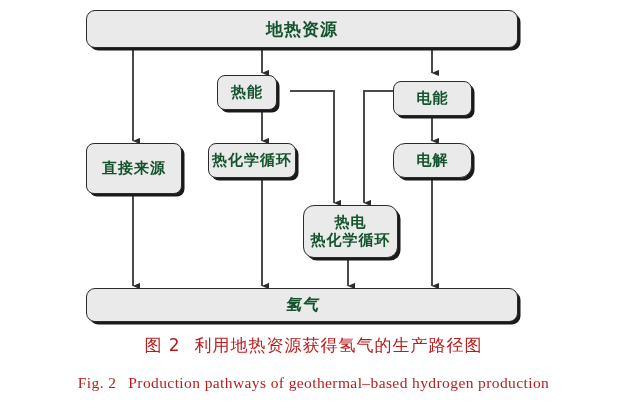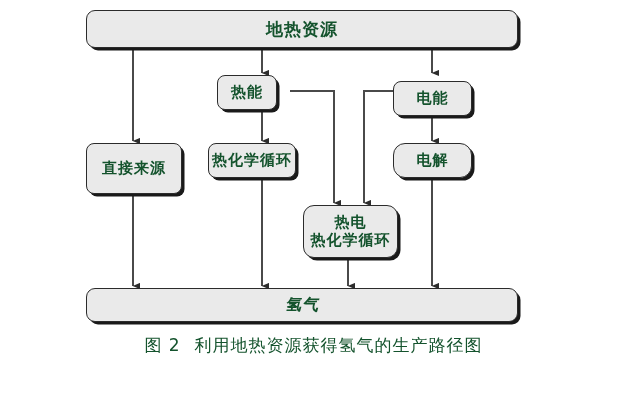--- a/index.html
+++ b/index.html
@@ -90,21 +90,21 @@
     left: 303px; top: 205px; width: 95px; height: 53px;
     font-size: 15px;
     border-radius: 11px;
   }
 
   
   .caption {
     position: absolute;
     width: 627px;
     text-align: center;
-    color: #14532d;
+    color: #b91c1c;
   }
   #caption-cn {
     top: 334px;
     font-size: 17px;
     font-family: "DejaVu Sans", "Liberation Sans", sans-serif;
     letter-spacing: 1px;
   }
   #caption-cn .fig-no { margin-right: 14px; }
   #caption-en {
     top: 374px;
@@ -181,14 +181,17 @@
   </div>
 
   <div class="node" id="node-hydrogen">
     <span class="node-label">氢气</span>
   </div>
 
   <div class="caption" id="caption-cn">
     <span class="fig-no">图 2</span><span>利用地热资源获得氢气的生产路径图</span>
   </div>
 
+  <div class="caption" id="caption-en">
+    <span class="fig-no">Fig. 2</span><span>Production pathways of geothermal–based hydrogen production</span>
+  </div>
 
 </div>
 
 </body></html>

